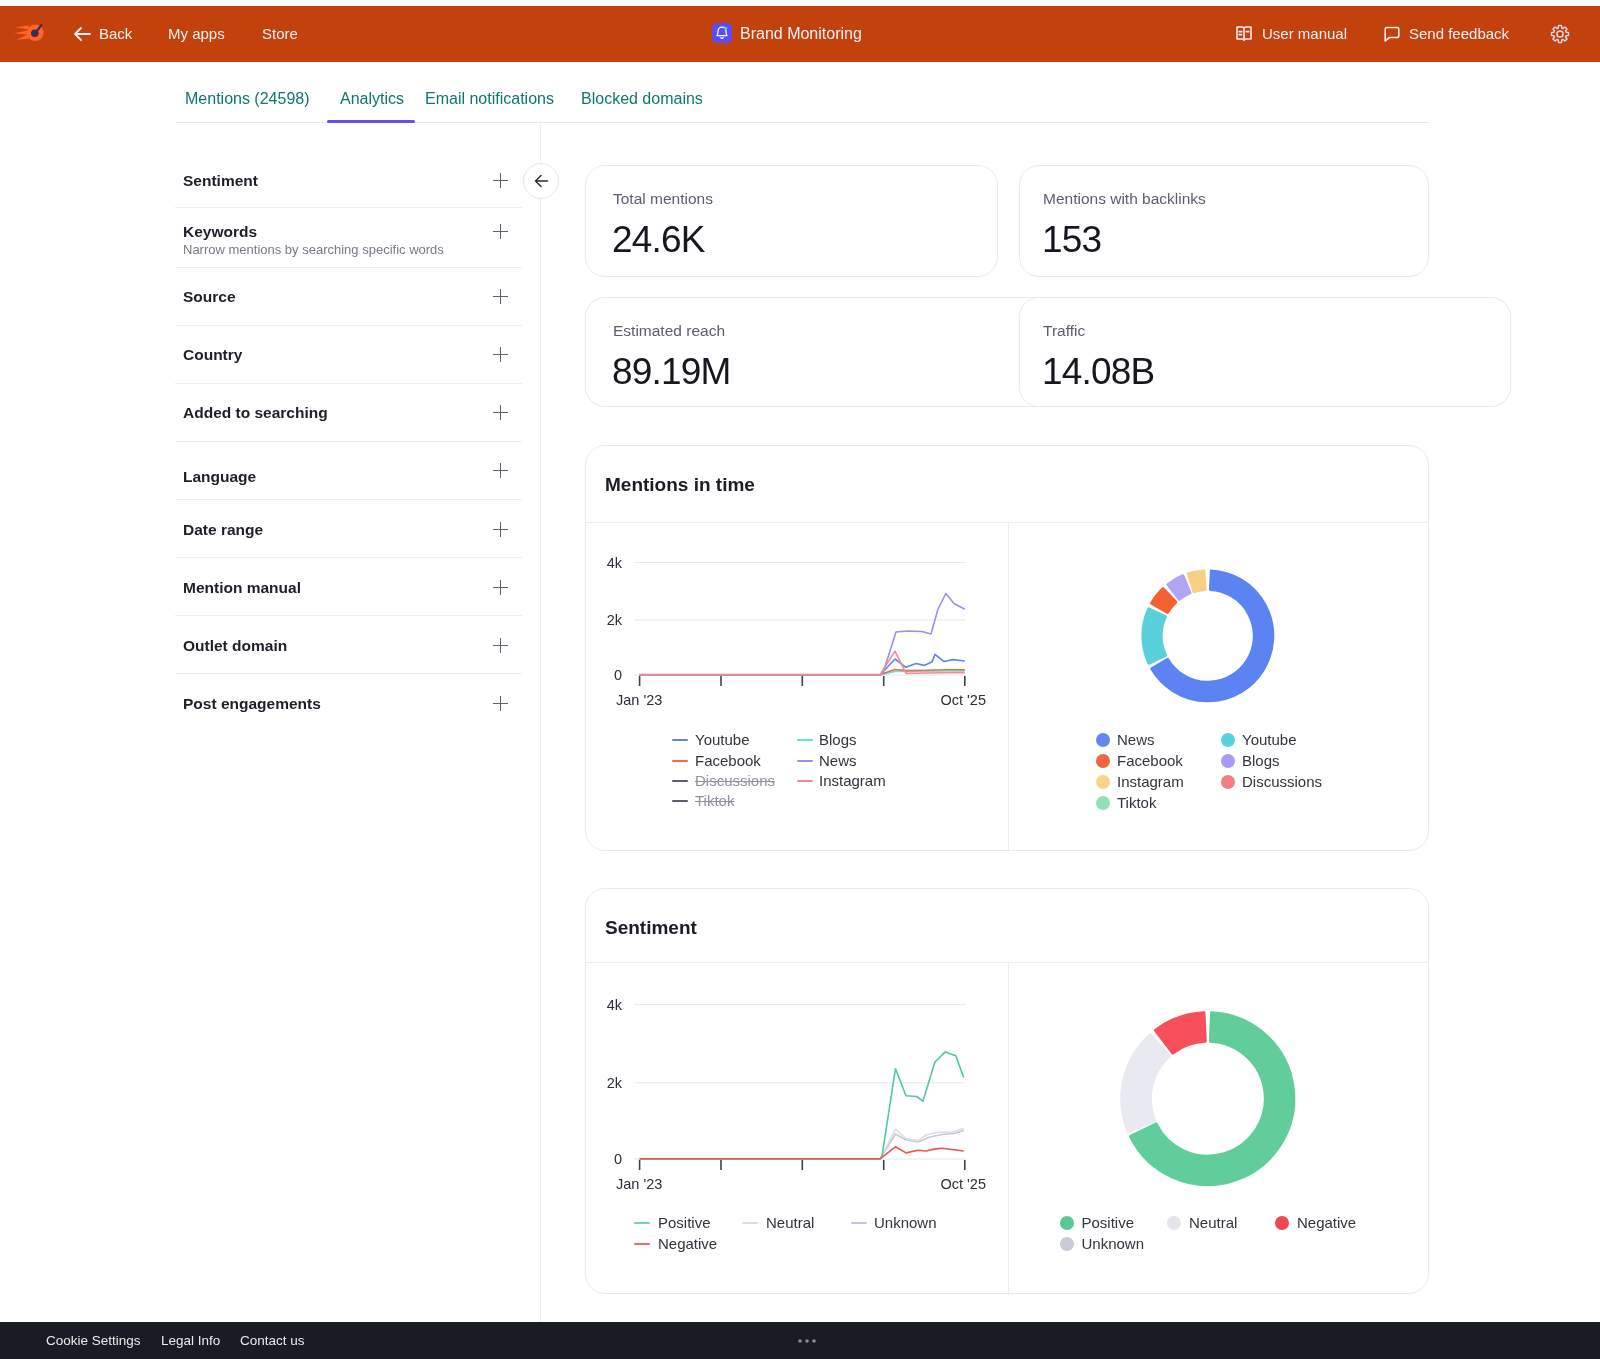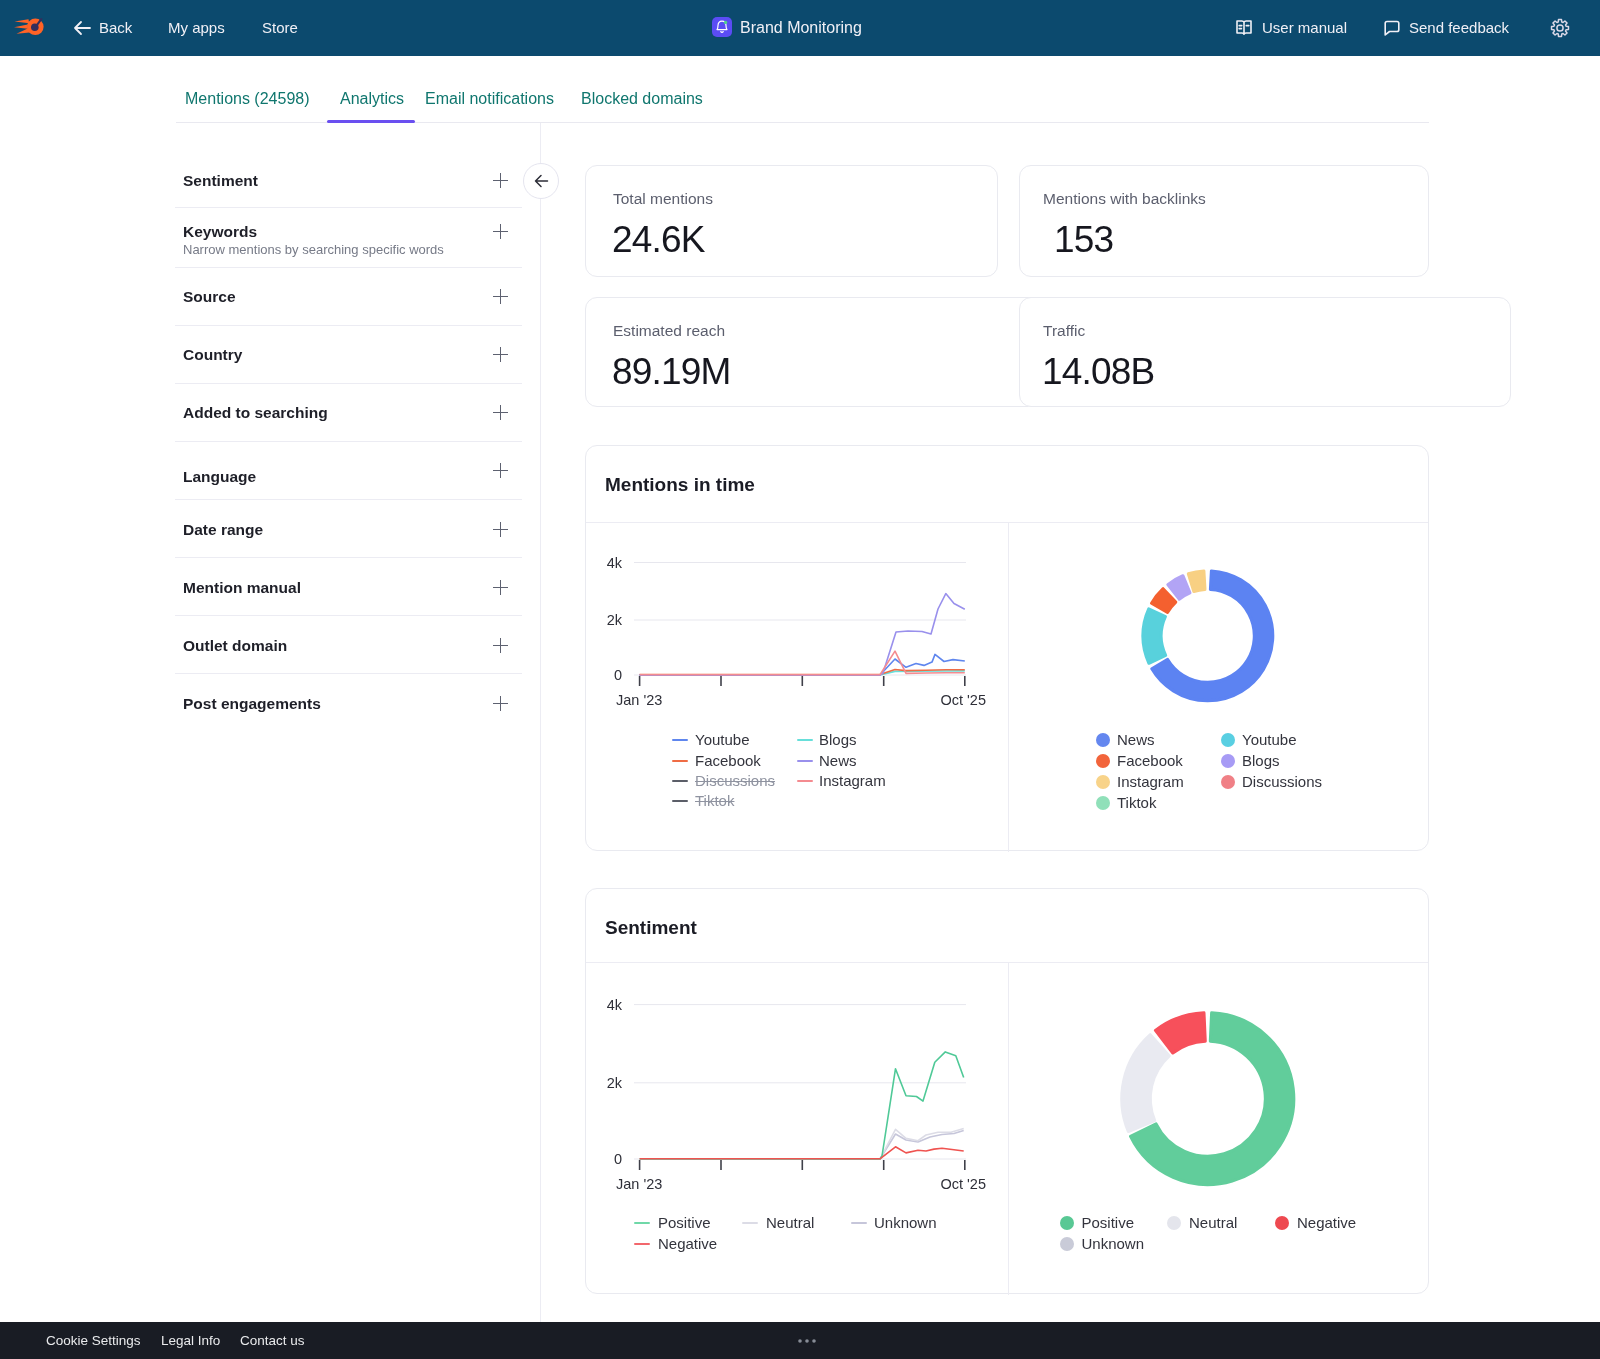--- a/index.html
+++ b/index.html
@@ -1,35 +1,35 @@
 <!DOCTYPE html>
 <html><head>
 <meta charset="utf-8">
 <style>
 * { margin:0; padding:0; box-sizing:border-box; }
 html,body { width:1600px; height:1359px; background:#fff; font-family:"Liberation Sans", sans-serif; }
 body { position:relative; overflow:hidden; }
 .abs { position:absolute; }
 
-#hdr { position:absolute; left:0; top:0; width:1600px; height:56px; background:#0c4a6e; }
+#hdr { position:absolute; left:0; top:6px; width:1600px; height:56px; background:#c2410c; }
 #hdr .lnk { position:absolute; top:0; height:56px; line-height:56px; color:#f1f0f6; font-size:15px; }
 
 .tab { position:absolute; top:90px; font-size:16px; color:#0f766e; }
 #tabline { position:absolute; left:176px; top:122px; width:1253px; height:1px; background:#e9e9f0; }
 #tabactive { position:absolute; left:327px; top:120px; width:88px; height:3px; background:#6a4ff0; border-radius:2px; }
 
 .srow { position:absolute; left:183px; font-size:15.5px; font-weight:700; color:#1e1f28; }
 .sdiv { position:absolute; left:175px; width:347px; height:1px; background:#ececf3; }
 .plus { position:absolute; left:493px; width:15px; height:15px; }
 .plus:before { content:""; position:absolute; left:0; top:6.7px; width:15px; height:1.6px; background:#5d6170; }
 .plus:after { content:""; position:absolute; left:6.7px; top:0; width:1.6px; height:15px; background:#5d6170; }
 #vline { position:absolute; left:540px; top:123px; width:1px; height:1199px; background:#ececf3; }
 #collapse { position:absolute; left:523px; top:163px; width:36px; height:36px; border-radius:50%; background:#fff; border:1px solid #e5e5ef; }
 
-.card { position:absolute; background:#fff; border:1px solid #e9eaf0; border-radius:12px; }
+.card { position:absolute; background:#fff; border:1px solid #e9eaf0; border-radius:20px; }
 .statlab { position:absolute; left:27px; top:24px; font-size:15.5px; color:#5b5e6d; }
 .statval { position:absolute; left:26px; top:53px; font-size:37px; color:#16171f; letter-spacing:-0.8px; }
 .ctitle { position:absolute; left:19px; font-size:19px; font-weight:700; color:#1b1c25; }
 .cdiv { position:absolute; left:0; width:100%; height:1px; background:#ececf3; }
 .cvdiv { position:absolute; width:1px; background:#ececf3; }
 
 .leg { position:absolute; font-size:15px; color:#33343d; }
 .lsw { position:absolute; width:16px; height:2px; border-radius:1px; }
 .ldot { position:absolute; width:14px; height:14px; border-radius:50%; }
 .strike { color:#8f93a0; text-decoration:line-through; }
@@ -121,21 +121,21 @@
     <path d="M1.5 7 H13.5 M7 1.5 L1.5 7 L7 12.5" stroke="#2c2d37" stroke-width="1.5" fill="none" stroke-linecap="round" stroke-linejoin="round"></path>
   </svg>
 </div>
 
 <div class="card" style="left:585px;top:165px;width:413px;height:112px">
   <span class="statlab">Total mentions</span>
     <span class="statval">24.6K</span>
 </div>
 <div class="card" style="left:1019px;top:165px;width:410px;height:112px">
   <span class="statlab" style="left:23px">Mentions with backlinks</span>
-    <span class="statval" style="left:34px">153</span>
+    <span class="statval" style="left:22px">153</span>
 </div>
 <div class="card" style="left:585px;top:297px;width:471px;height:110px">
   <span class="statlab">Estimated reach</span>
     <span class="statval">89.19M</span>
 </div>
 <div class="card" style="left:1019px;top:297px;width:492px;height:110px">
   <span class="statlab" style="left:23px">Traffic</span>
     <span class="statval" style="left:22px">14.08B</span>
 </div>
 

